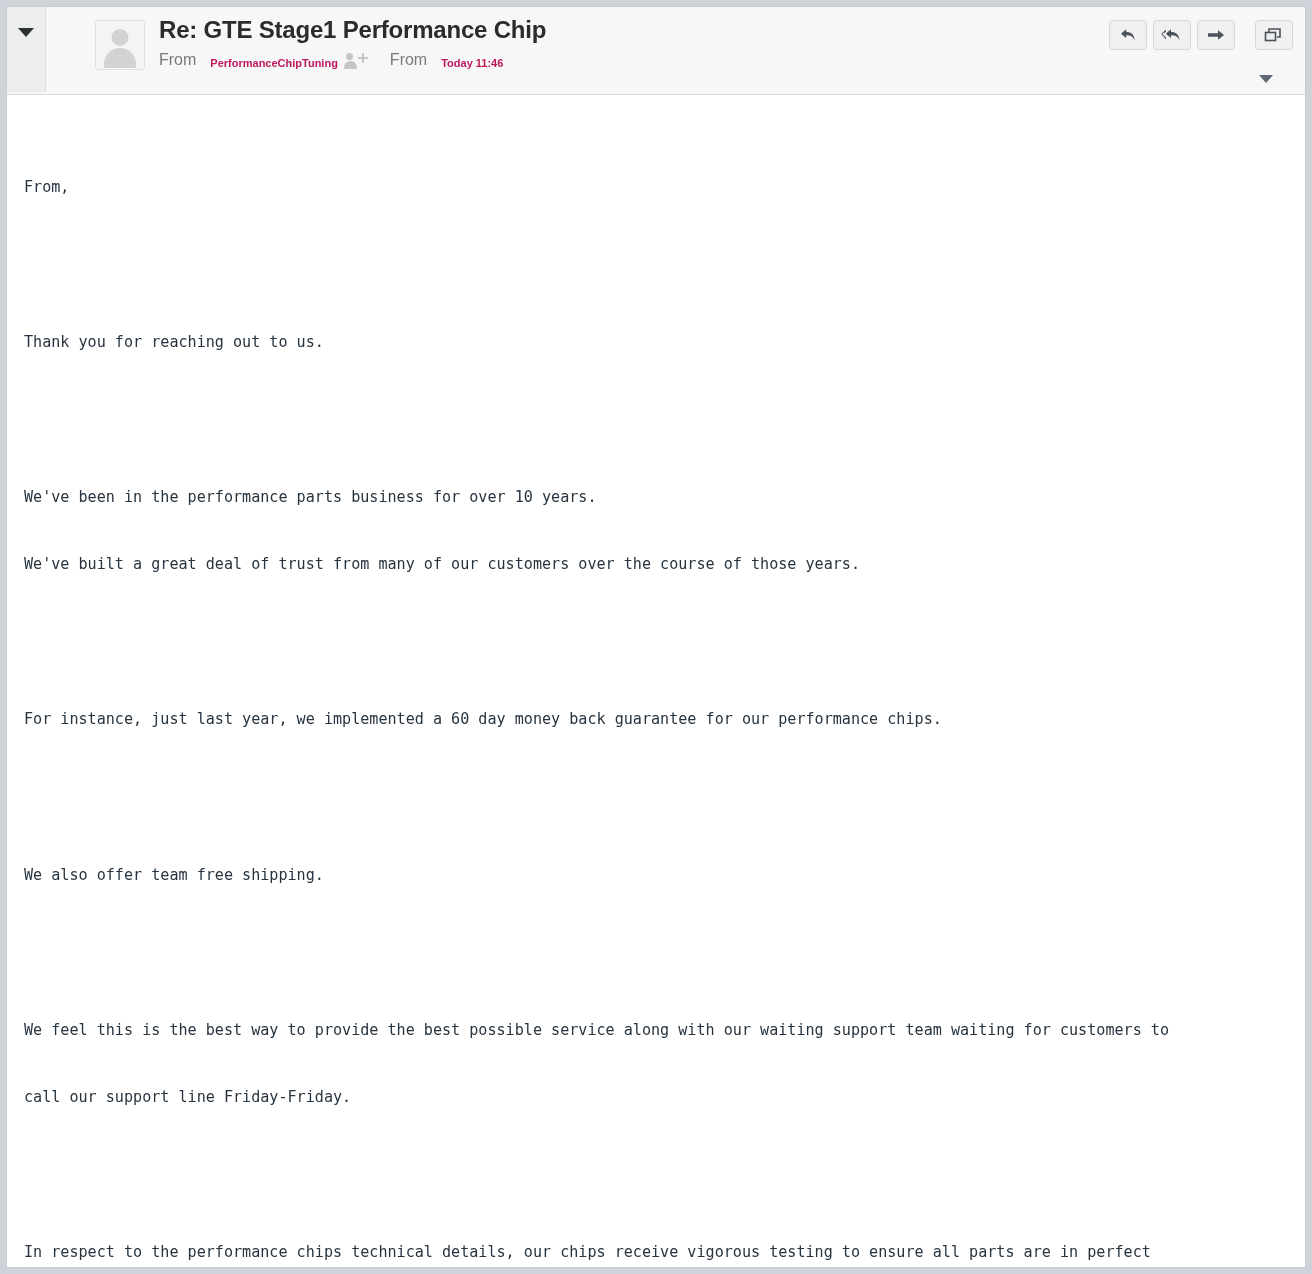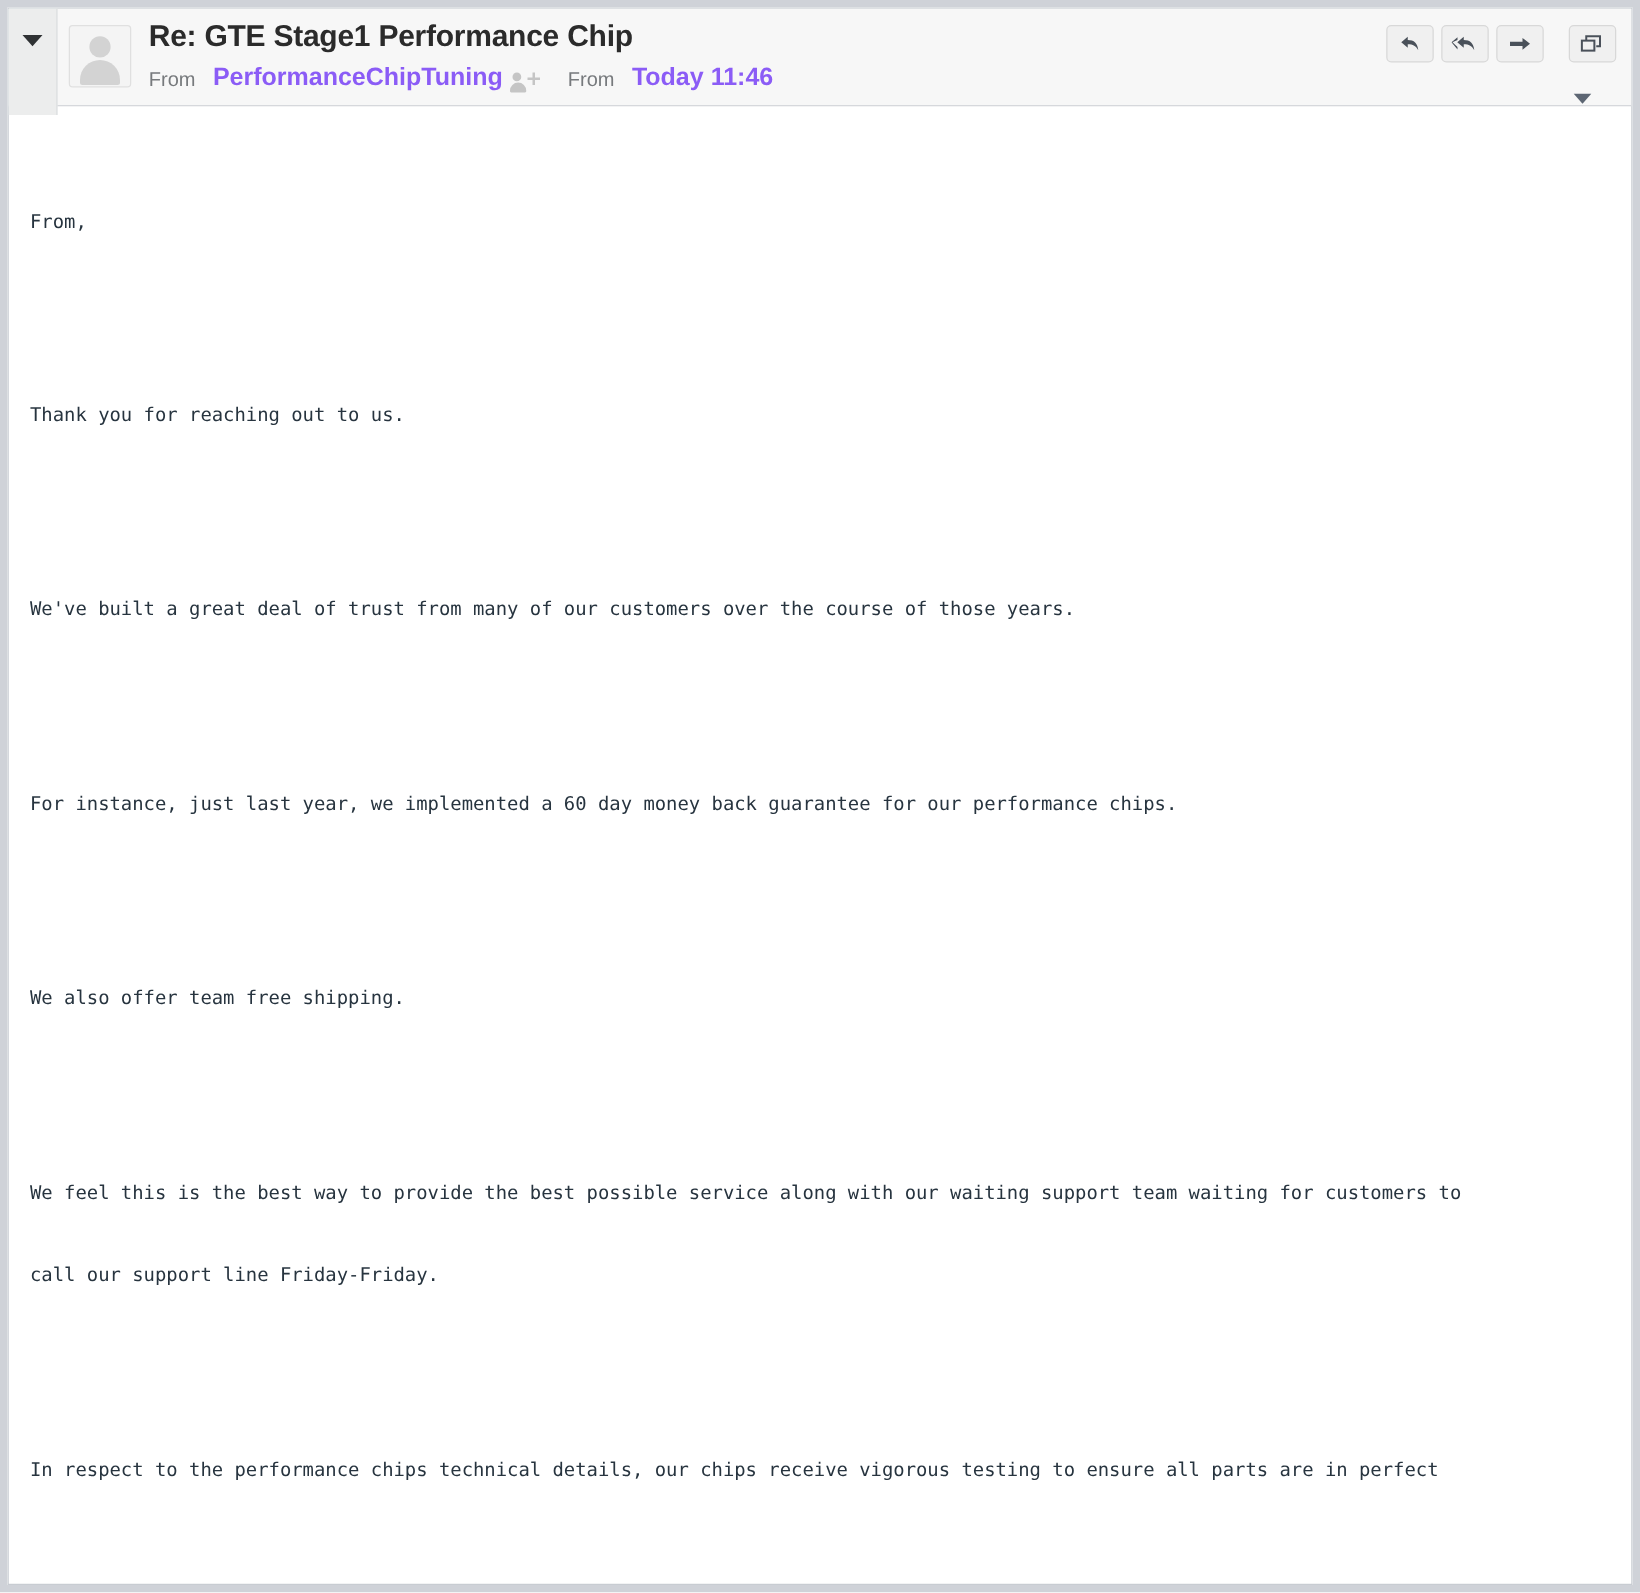--- a/index.html
+++ b/index.html
@@ -32,26 +32,27 @@
     width: 1300px;
     height: 1262px;
     box-sizing: border-box;
     background: #ffffff;
     border: 1px solid #c8ccd2;
   }
 
   
   .mail-header {
     position: relative;
-    height: 78px;
+    height: 88px;
     box-sizing: border-box;
     background: #f7f7f7;
     border-bottom: 1px solid #d6d8dc;
     display: flex;
     align-items: flex-start;
+    gap: 40px;
   }
   .collapse-strip {
     width: 39px;
     height: 85px;
     box-sizing: border-box;
     background: #eceded;
     border-right: 1px solid #dcdedf;
     display: flex;
     align-items: flex-start;
     justify-content: center;
@@ -121,22 +122,22 @@
     align-items: flex-end;
     margin-top: 6px;
     white-space: nowrap;
   }
   .meta-label {
     font-size: 16px;
     color: #777a7d;
     font-weight: normal;
   }
   .meta-value {
-    font-size: 20px;
-    color: #8b5cf6;
+    font-size: 11px;
+    color: #be185d;
     font-weight: bold;
   }
   .gap-sm { width: 14px; display:inline-block; }
   .gap-md { width: 22px; display:inline-block; }
   .addcontact-icon {
     position: relative;
     width: 22px;
     height: 18px;
     margin-left: 8px;
     display: inline-block;
@@ -284,20 +285,21 @@
   </div>
 
   <div class="mail-body">
 
     <div class="para">From,</div>
     <div class="spacer"></div>
 
     <div class="para">Thank you for reaching out to us.</div>
     <div class="spacer"></div>
 
+    <div class="para">We've been in the performance parts business for over 10 years.</div>
     <div class="para">We've built a great deal of trust from many of our customers over the course of those years.</div>
     <div class="spacer"></div>
 
     <div class="para">For instance, just last year, we implemented a 60 day money back guarantee for our performance chips.</div>
     <div class="spacer"></div>
 
     <div class="para">We also offer team free shipping.</div>
     <div class="spacer"></div>
 
     <div class="para">We feel this is the best way to provide the best possible service along with our waiting support team waiting for customers to</div>

